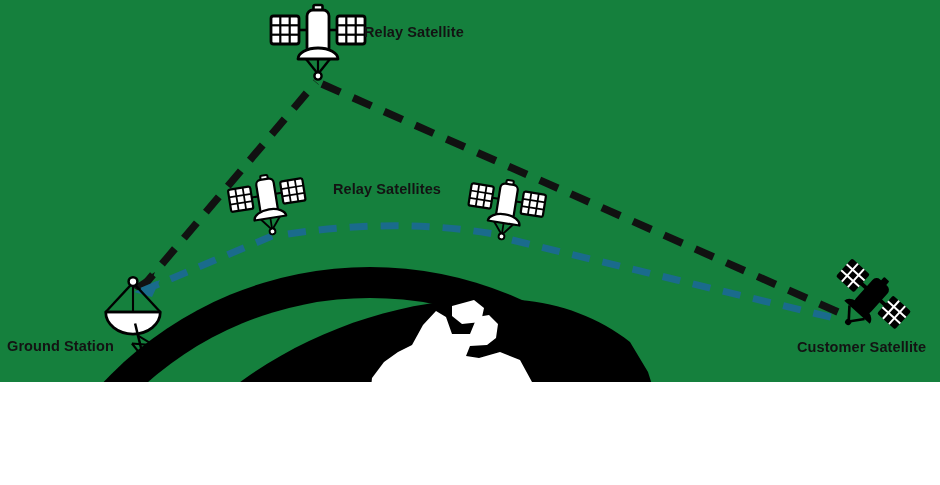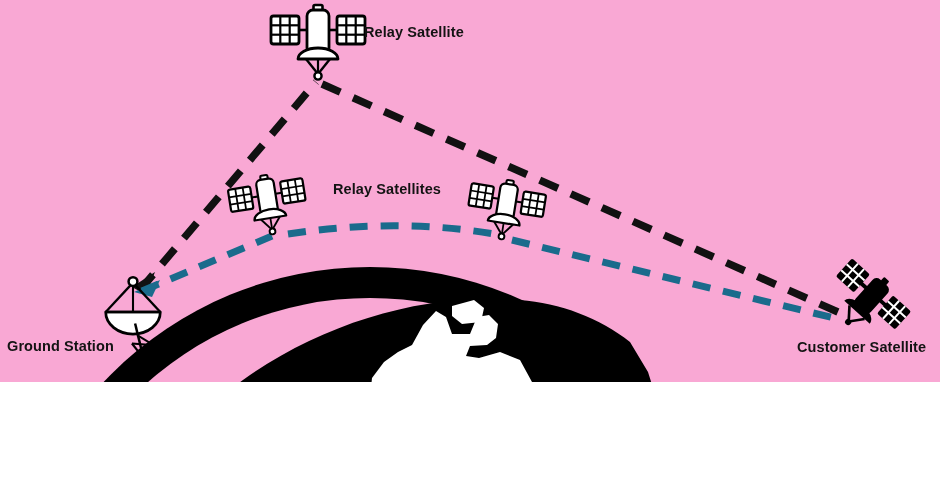--- a/index.html
+++ b/index.html
@@ -7,21 +7,21 @@
     padding: 0;
     background: #ffffff;
   }
   body {
     font-family: "Liberation Sans", sans-serif;
   }
   #stage {
     position: relative;
     width: 940px;
     height: 382px;
-    background: #f9a8d4;
+    background: #15803d;
     overflow: hidden;
   }
   #diagram {
     position: absolute;
     left: 0;
     top: 0;
     width: 940px;
     height: 485px;
     display: block;
   }

